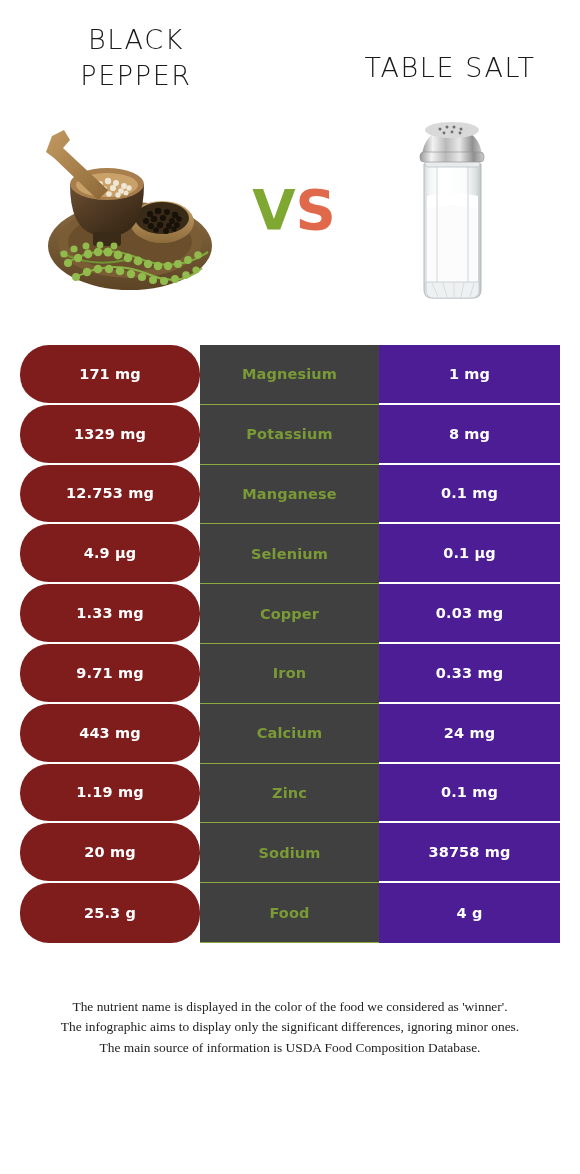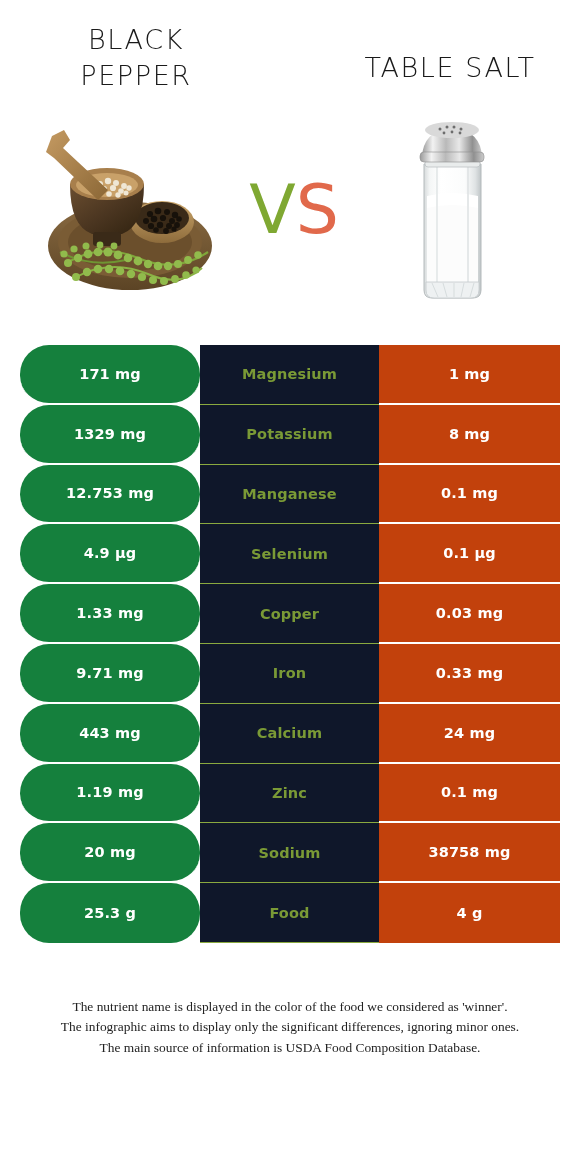--- a/index.html
+++ b/index.html
@@ -54,22 +54,22 @@
   .illus-right { left: 400px; top: 112px; width: 105px; height: 195px; }
 
   
   .vs {
     position: absolute;
     left: 234px;
     top: 160px;
     width: 120px;
     height: 100px;
     font-family: "DejaVu Sans", sans-serif;
-    font-size: 68px;
-    font-weight: 400;
+    font-size: 56px;
+    font-weight: 700;
     letter-spacing: 0px;
     line-height: 100px;
     text-align: center;
     white-space: nowrap;
   }
   .vs .v { color: #7fa832; }
   .vs .s { color: #e1694b; }
 
   
   .table {
@@ -91,34 +91,34 @@
     align-items: center;
     justify-content: center;
     box-sizing: border-box;
     font-size: 14.5px;
     font-weight: 600;
     letter-spacing: 0.15px;
     font-family: "DejaVu Sans", sans-serif;
   }
   .cell-left {
     width: 180px;
-    background: #15803d;
+    background: #7f1d1d;
     color: #ffffff;
     border-bottom: 2px solid #ffffff;
     border-radius: 29px;
   }
   .cell-mid {
     width: 179px;
-    background: #0f172a;
+    background: #404040;
     color: #7a9a36;
     border-bottom: 1px solid #8aa93f;
   }
   .cell-right {
     width: 181px;
-    background: #c2410c;
+    background: #4c1d95;
     color: #ffffff;
     border-bottom: 2px solid #ffffff;
   }
   .row:last-child .cell-left,
   .row:last-child .cell-right { border-bottom: none; }
   .row:last-child .cell-mid { border-bottom: 1px solid #8aa93f; }
 
   
   .footer {
     position: absolute;

